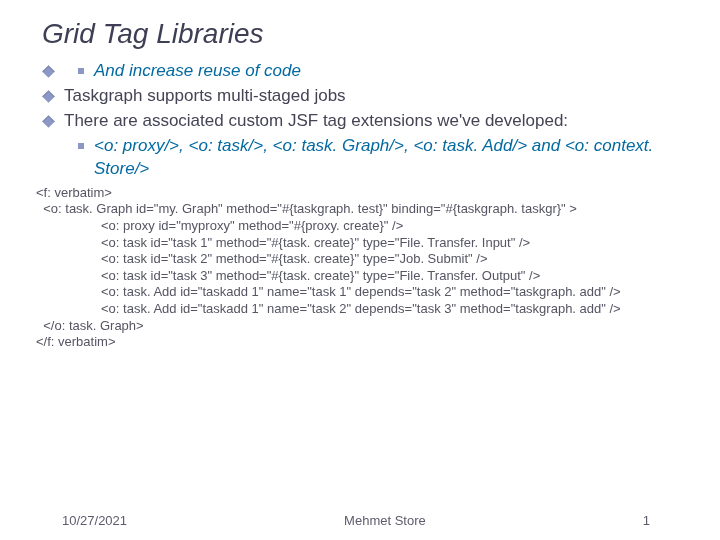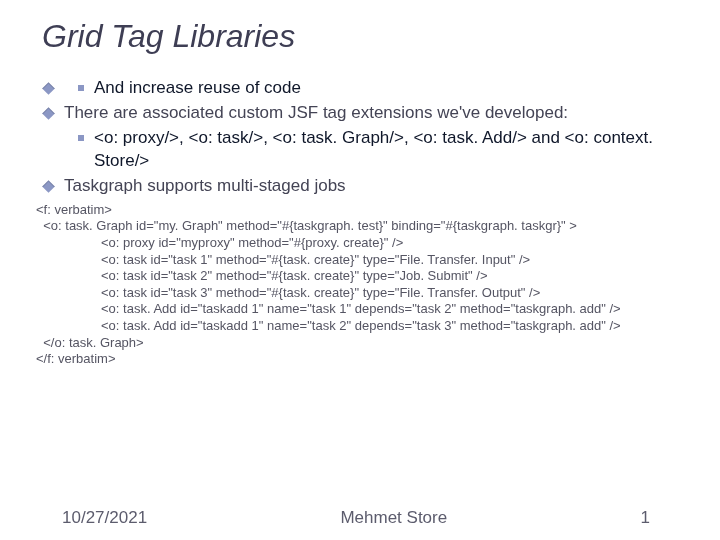--- a/index.html
+++ b/index.html
@@ -13,23 +13,23 @@
     overflow: hidden;
   }
   .slide {
     padding: 18px 28px 12px 42px;
     height: 100%;
     position: relative;
   }
   h1 {
     font-family: Verdana, Arial, sans-serif;
     font-weight: 400;
-    font-size: 32px;
+    font-size: 28px;
     color: #3e3e54;
-    margin-bottom: 22px;
+    margin-bottom: 10px;
     font-style: italic;
   }
   ul { list-style: none; }
   .lvl1 > li {
     position: relative;
     padding-left: 22px;
     font-size: 17px;
     line-height: 1.35;
     margin-bottom: 2px;
     color: #444455;
@@ -45,21 +45,22 @@
     transform: rotate(45deg);
     box-shadow: inset 1px 1px 0 rgba(0,0,0,.15);
   }
   .lvl2 { margin-left: 10px; margin-top: 2px; }
   .lvl2 > li {
     position: relative;
     padding-left: 20px;
     font-size: 17px;
     line-height: 1.35;
     margin-bottom: 2px;
-    color: #0f172a;
+    color: #0369a1;
+    font-style: italic;
   }
   .lvl2 > li::before {
     content: "";
     position: absolute;
     left: 4px;
     top: 8px;
     width: 6px;
     height: 6px;
     background: #8b97c4;
   }
@@ -73,44 +74,44 @@
     white-space: pre;
   }
   .footer {
     position: absolute;
     bottom: 12px;
     left: 0;
     right: 0;
     padding: 0 42px 0 62px;
     display: flex;
     justify-content: space-between;
-    font-size: 17px;
+    font-size: 13px;
     color: #5c5c6d;
   }
   .footer .pg { padding-right: 28px; }
 </style>
 </head>
 <body>
 
 <div class="slide">
   <h1>Grid Tag Libraries</h1>
 
   <ul class="lvl1">
     <li>
       <ul class="lvl2">
         <li>And increase reuse of code</li>
       </ul>
     </li>
+    <li>Taskgraph supports multi-staged jobs</li>
     <li>
       <span>There are associated custom JSF tag extensions we've developed:</span>
       <ul class="lvl2">
         <li>&lt;o: proxy/&gt;, &lt;o: task/&gt;, &lt;o: task. Graph/&gt;, &lt;o: task. Add/&gt; and &lt;o: context. Store/&gt;</li>
       </ul>
     </li>
-    <li>Taskgraph supports multi-staged jobs</li>
   </ul>
 
   <div class="codeblock"><div>&lt;f: verbatim&gt;</div><div>  &lt;o: task. Graph id="my. Graph" method="#{taskgraph. test}" binding="#{taskgraph. taskgr}" &gt;</div><div>                  &lt;o: proxy id="myproxy" method="#{proxy. create}" /&gt;</div><div>                  &lt;o: task id="task 1" method="#{task. create}" type="File. Transfer. Input" /&gt;</div><div>                  &lt;o: task id="task 2" method="#{task. create}" type="Job. Submit" /&gt;</div><div>                  &lt;o: task id="task 3" method="#{task. create}" type="File. Transfer. Output" /&gt;</div><div>                  &lt;o: task. Add id="taskadd 1" name="task 1" depends="task 2" method="taskgraph. add" /&gt;</div><div>                  &lt;o: task. Add id="taskadd 1" name="task 2" depends="task 3" method="taskgraph. add" /&gt;</div><div>  &lt;/o: task. Graph&gt;</div><div>&lt;/f: verbatim&gt;</div></div>
 
   <div class="footer">
     <span>10/27/2021</span>
     <span>Mehmet Store</span>
     <span class="pg">1</span>
   </div>
 </div>

